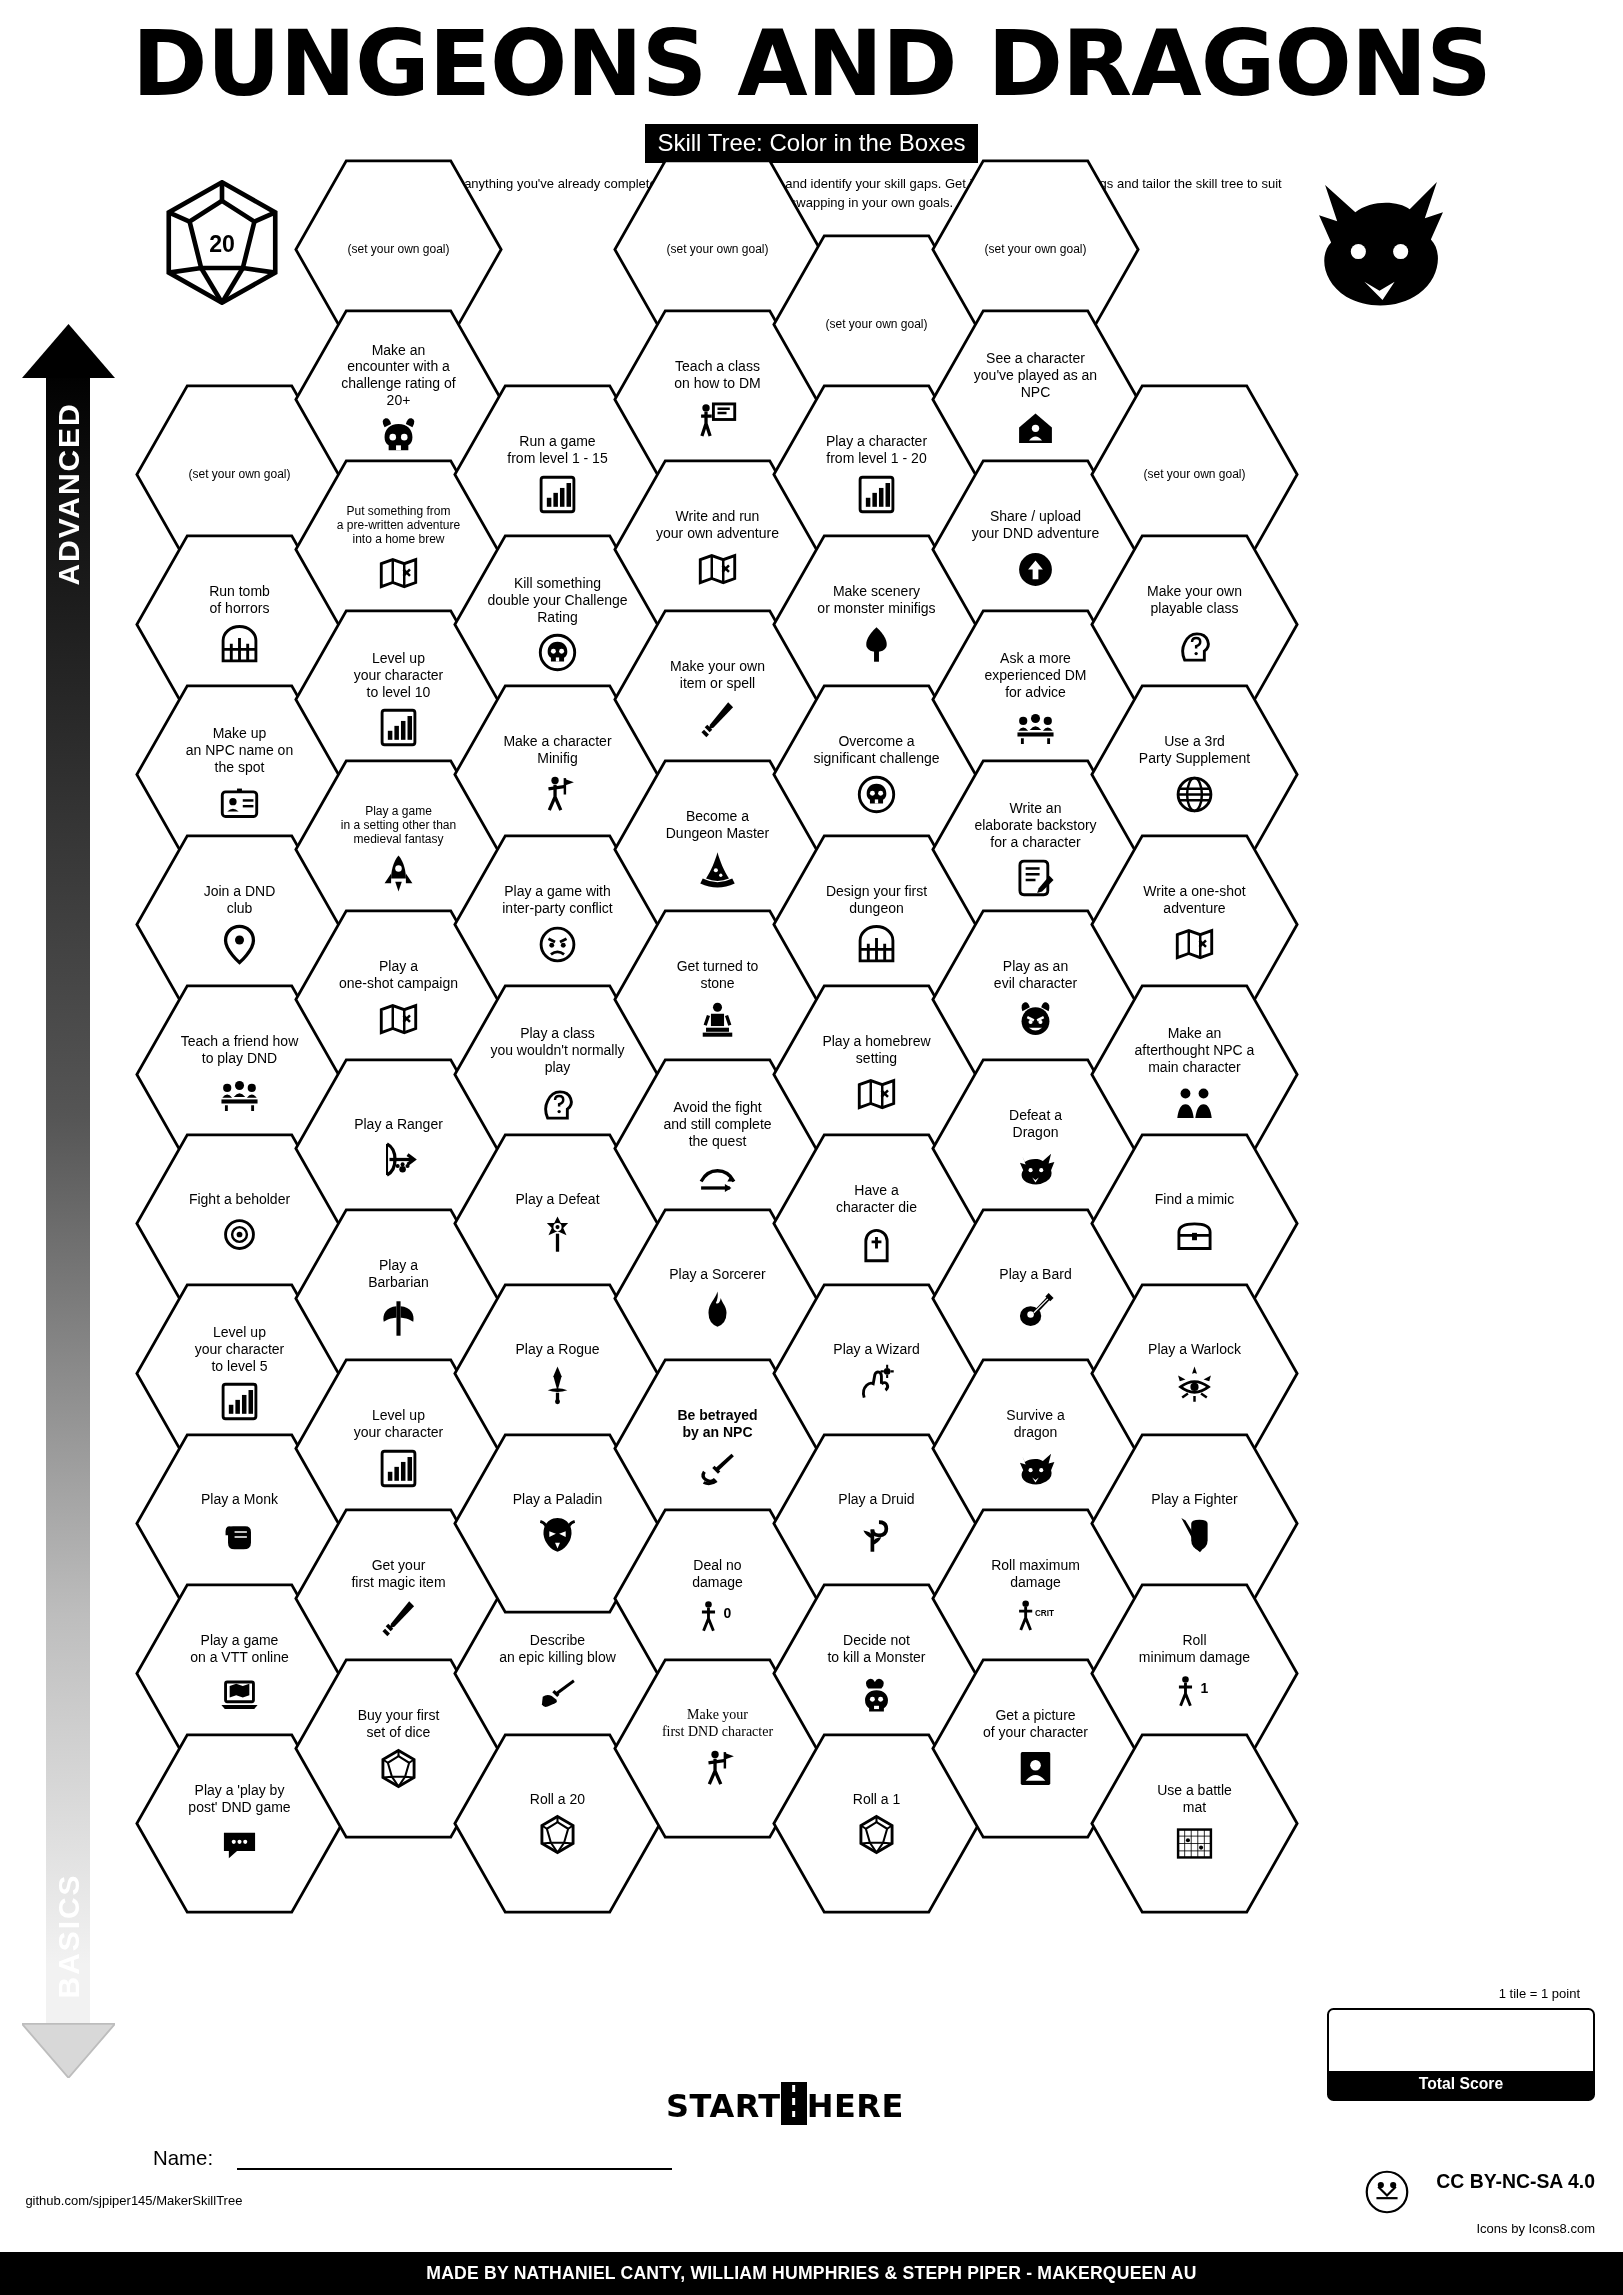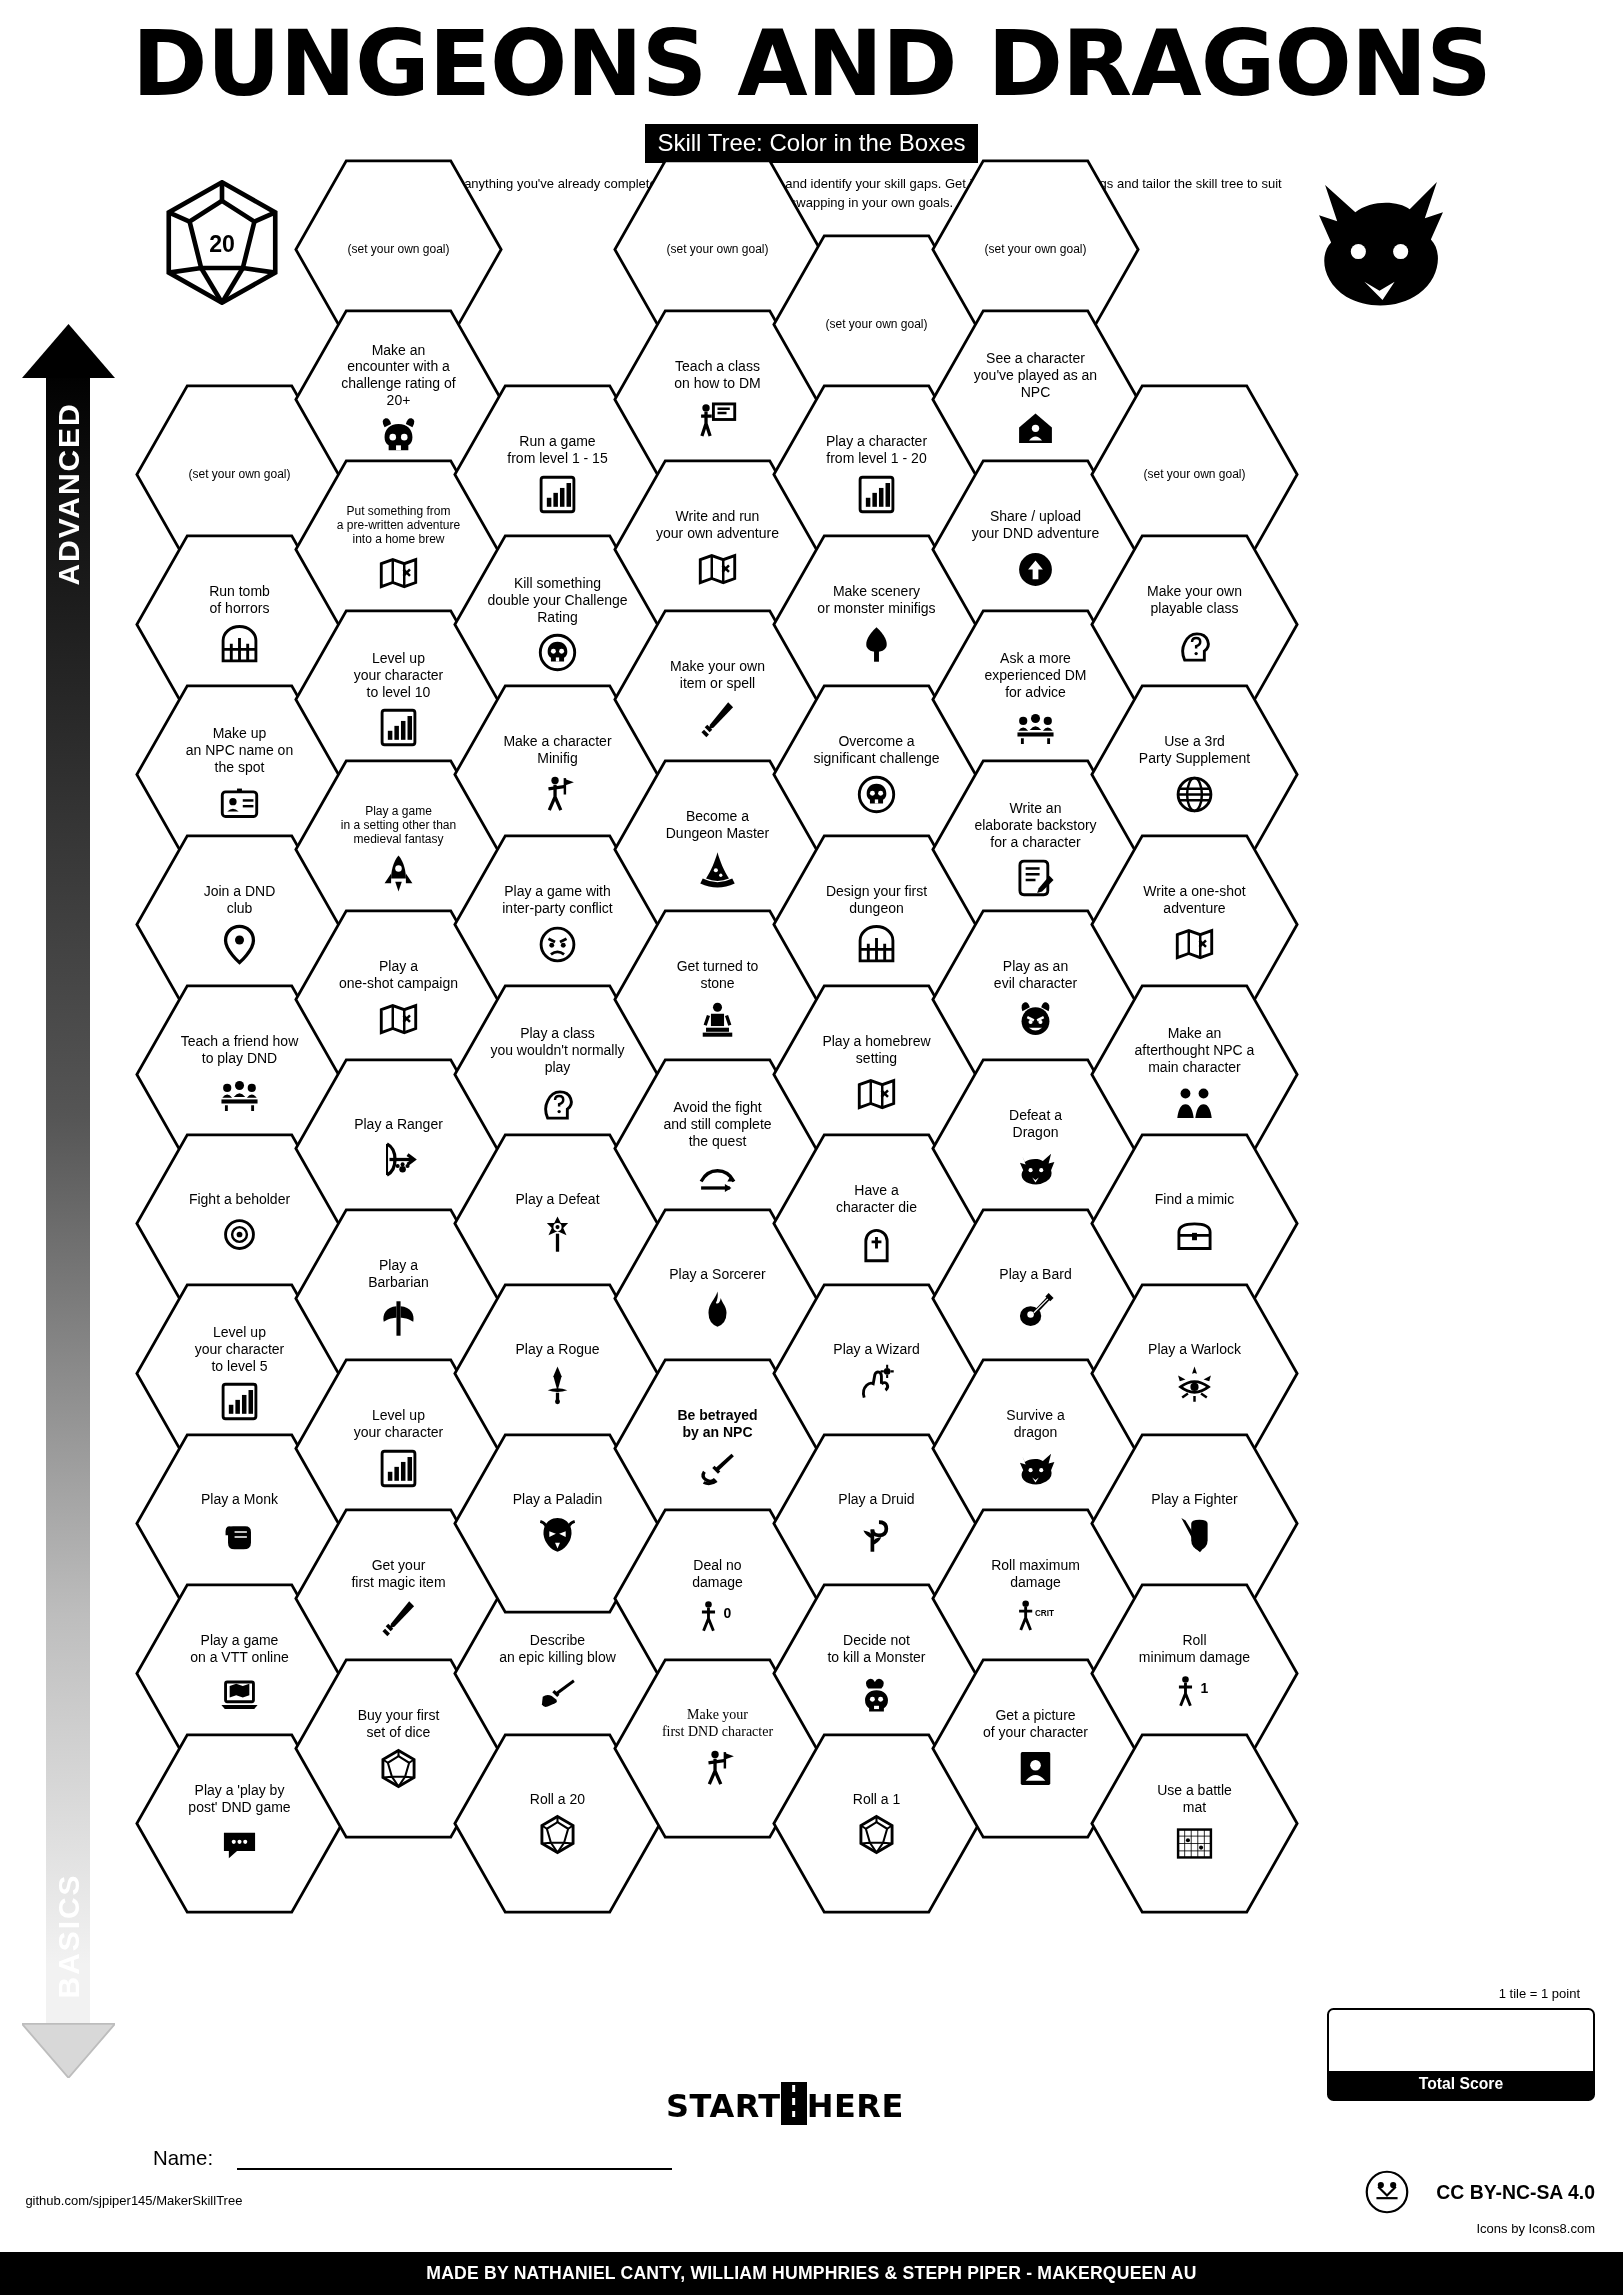--- a/index.html
+++ b/index.html
@@ -151,21 +151,21 @@
     font-size: 20.4px; display:flex; align-items:flex-end; gap: 24px;
   }
   .namefield .line { width: 435px; border-bottom: 2.3px solid #000; height: 17.6px; }
   .gh {
     position:absolute; left: 25.4px; top: 2193px; font-size: 13px;
   }
 
   
   .cc {
     position:absolute; right: 28px; top: 2170px;
-    display:flex; align-items:center; gap: 27px;
+    display:flex; gap: 27px;
   }
   .cc .ccicon { width: 44px; height: 44px; }
   .cc .cctext { font-size: 19.4px; font-weight:700; }
   .icons8 { position:absolute; right: 28px; top: 2221px; font-size: 13px; }
 
   .footer {
     position:absolute; left:0; right:0; bottom:0;
     height: 43px; background:#000; color:#fff;
     display:flex; align-items:center; justify-content:center;
     font-size: 17.6px; font-weight:700; letter-spacing: 0.2px;

